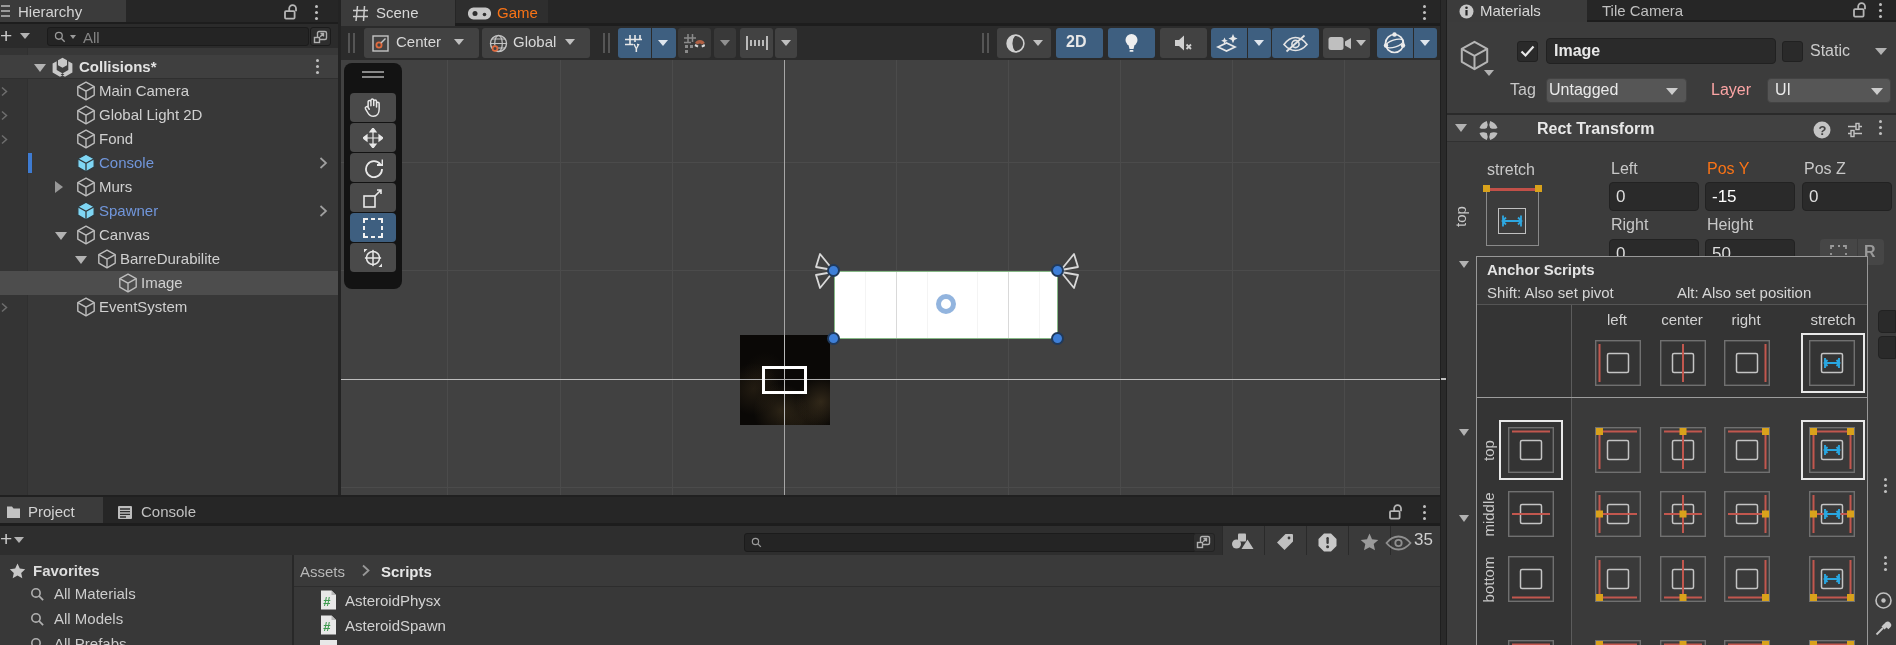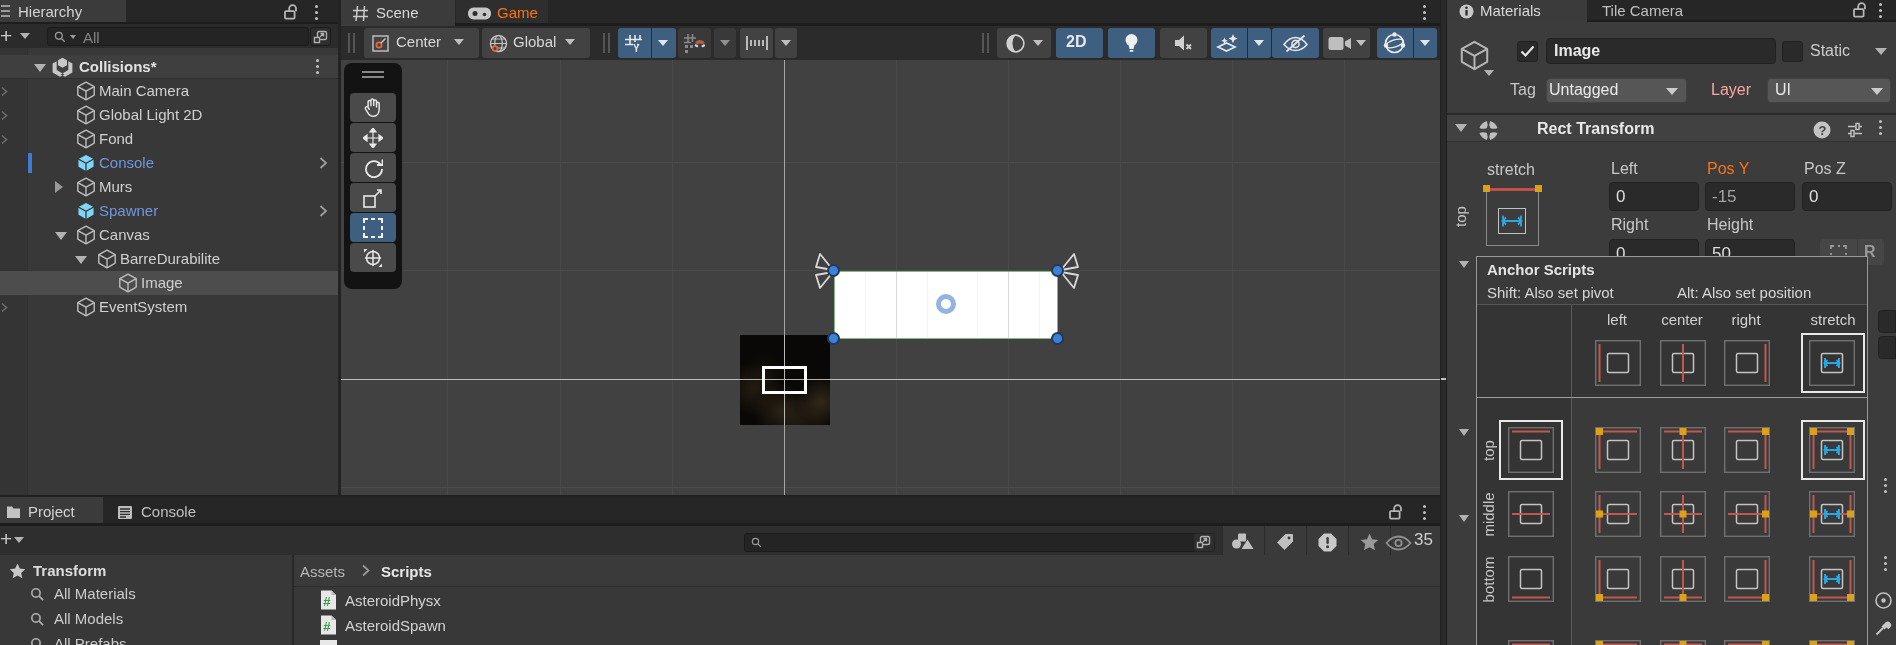--- a/index.html
+++ b/index.html
@@ -360,21 +360,21 @@
       </svg>
 <svg class="ab" style="left:1385px;top:38px" width="27" height="16" viewBox="0 0 27 16">
         <path d="M1.5 8 C5.5 3 9.5 1.5 13.5 1.5 C17.5 1.5 21.5 3 25.5 8 C21.5 13 17.5 14.5 13.5 14.5 C9.5 14.5 5.5 13 1.5 8 Z" fill="none" stroke="#8f8f8f" stroke-width="1.8"></path>
         <circle cx="13.5" cy="8" r="3.2" fill="none" stroke="#8f8f8f" stroke-width="1.8"></circle>
       </svg>
 <div class="ab txt" style="left:1414px;top:33px;color:#cfcfcf;font-size:17px">35</div>
 <div class="ab" style="left:292px;top:58px;width:2px;height:90px;background:#282828"></div>
 <svg class="ab" style="left:9px;top:66px" width="17" height="16" viewBox="0 0 17 16">
         <path d="M8.5 0.5 L10.8 5.6 16.2 6.2 12.2 9.9 13.3 15.3 8.5 12.6 3.7 15.3 4.8 9.9 0.8 6.2 6.2 5.6 Z" fill="#c8c8c8"></path>
       </svg>
-<div class="ab txt" style="left:33px;top:65px;color:#dcdcdc;font-weight:bold">Transform</div>
+<div class="ab txt" style="left:33px;top:65px;color:#dcdcdc;font-weight:bold">Favorites</div>
 <svg class="ab" style="left:30px;top:90px" width="16" height="16" viewBox="0 0 15 15">
         <circle cx="5.6" cy="5.6" r="3.9" fill="none" stroke="#b0b0b0" stroke-width="1.5"></circle>
         <path d="M8.6 8.6 L12.3 12.3" stroke="#b0b0b0" stroke-width="1.6"></path>
       </svg>
 <div class="ab txt" style="left:54px;top:88px;color:#cccccc">All Materials</div>
 <svg class="ab" style="left:30px;top:115px" width="16" height="16" viewBox="0 0 15 15">
         <circle cx="5.6" cy="5.6" r="3.9" fill="none" stroke="#b0b0b0" stroke-width="1.5"></circle>
         <path d="M8.6 8.6 L12.3 12.3" stroke="#b0b0b0" stroke-width="1.6"></path>
       </svg>
 <div class="ab txt" style="left:54px;top:113px;color:#cccccc">All Models</div>
@@ -467,21 +467,21 @@
 <div class="ab" style="left:51px;top:208px;width:28px;height:26px;border:1px solid #c0c0c0"></div>
 <svg class="ab" style="left:53px;top:215px" width="24" height="12" viewBox="0 0 24 12">
         <path d="M2.5 6 H21.5 M6 2.5 L2.5 6 L6 9.5 M18 2.5 L21.5 6 L18 9.5 M3 0.5 V11.5 M21 0.5 V11.5" fill="none" stroke="#2ea7e0" stroke-width="1.8"></path>
       </svg>
 <div class="ab txt" style="left:164px;top:160px;color:#c8c8c8;font-size:16px">Left</div>
 <div class="ab txt" style="left:260px;top:160px;color:#f97316;font-size:16px">Pos Y</div>
 <div class="ab txt" style="left:357px;top:160px;color:#c8c8c8;font-size:16px">Pos Z</div>
 <div class="ab" style="left:162px;top:182px;width:90px;height:29px;background:#2a2a2a;border:1px solid #222;border-radius:4px"></div>
 <div class="ab txt" style="left:169px;top:187px;color:#dedede;font-size:17px">0</div>
 <div class="ab" style="left:258px;top:182px;width:90px;height:29px;background:#2a2a2a;border:1px solid #222;border-radius:4px"></div>
-<div class="ab txt" style="left:265px;top:187px;color:#a3a3a3;font-size:17px">-15</div>
+<div class="ab txt" style="left:265px;top:187px;color:#ffffff;font-size:17px">-15</div>
 <div class="ab" style="left:355px;top:182px;width:90px;height:29px;background:#2a2a2a;border:1px solid #222;border-radius:4px"></div>
 <div class="ab txt" style="left:362px;top:187px;color:#dedede;font-size:17px">0</div>
 <div class="ab txt" style="left:164px;top:216px;color:#c8c8c8;font-size:16px">Right</div>
 <div class="ab txt" style="left:260px;top:216px;color:#c8c8c8;font-size:16px">Height</div>
 <div class="ab" style="left:162px;top:239px;width:90px;height:29px;background:#2a2a2a;border:1px solid #222;border-radius:4px"></div>
 <div class="ab txt" style="left:169px;top:244px;color:#dedede;font-size:17px">0</div>
 <div class="ab" style="left:258px;top:239px;width:90px;height:29px;background:#2a2a2a;border:1px solid #222;border-radius:4px"></div>
 <div class="ab txt" style="left:265px;top:244px;color:#dedede;font-size:17px">50</div>
 <div class="ab" style="left:373px;top:239px;width:37px;height:26px;background:#464646;border-radius:4px 0 0 4px"></div>
 <div class="ab" style="left:411px;top:239px;width:26px;height:26px;background:#464646;border-radius:0 4px 4px 0"></div>

